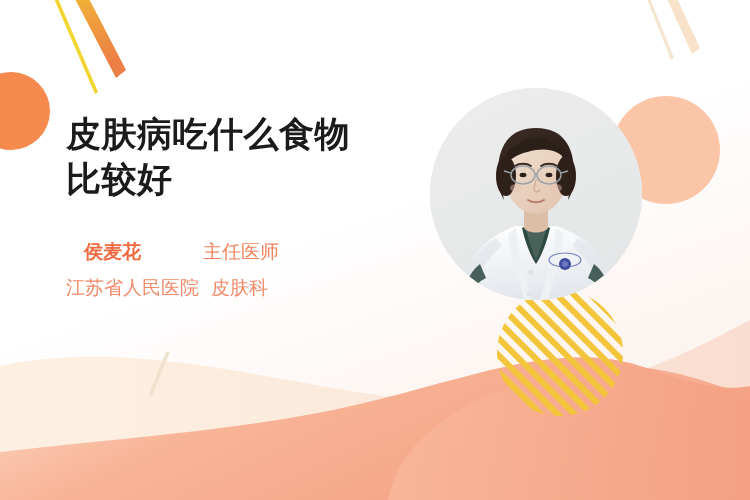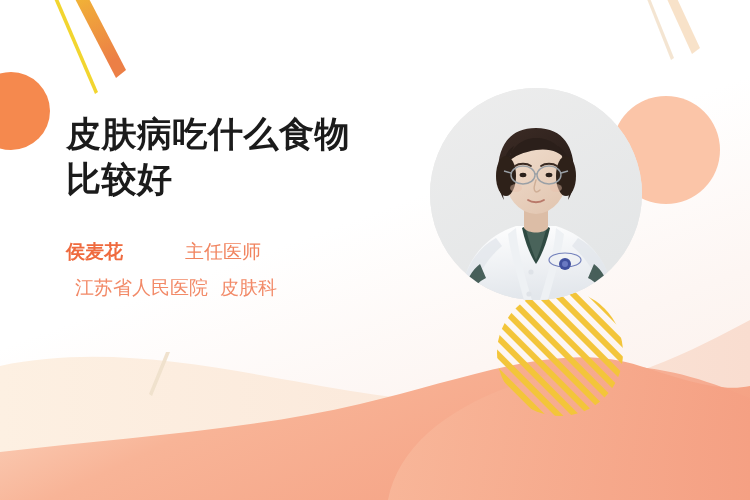--- a/index.html
+++ b/index.html
@@ -94,30 +94,31 @@
     margin-top: 34px;
     font-size: 19px;
     line-height: 30px;
     color: #f1845f;
     white-space: nowrap;
   }
   #doctor-name {
     font-weight: 700;
     color: #ef6a3e;
     margin-right: 14px;
+    margin-left: 18px;
   }
   #doctor-title { color: #f1845f; margin-left: 48px; }
   #affiliation {
     margin-top: 6px;
     font-size: 19px;
     line-height: 30px;
     color: #f28a68;
     white-space: nowrap;
   }
-  #hospital { margin-right: 12px; margin-left: 9px; }
+  #hospital { margin-right: 12px; }
 </style>
 </head>
 <body>
 
 <div id="card">
 
   <svg id="wave-layer" class="deco" viewBox="0 0 750 500" preserveAspectRatio="none">
     <defs>
       <linearGradient id="gradCream" x1="0" y1="0" x2="1" y2="0">
         <stop offset="0%" stop-color="#fdf0e2"></stop>

